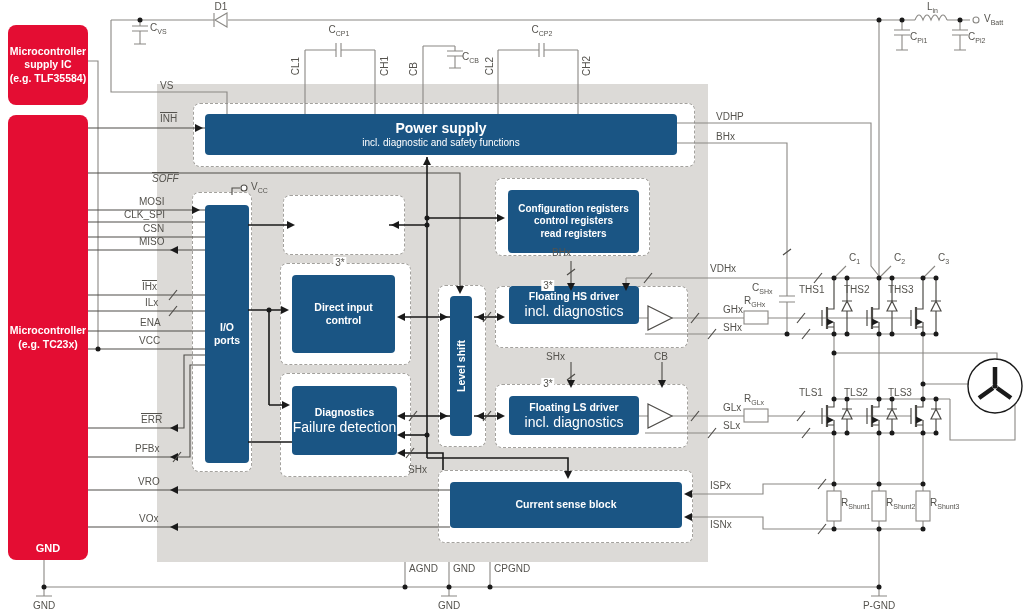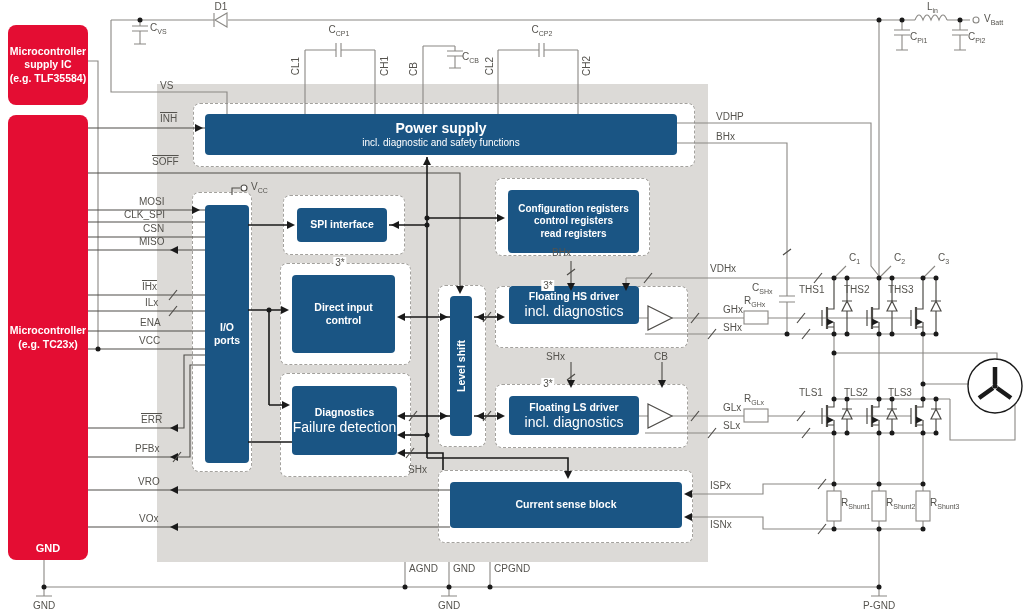--- a/index.html
+++ b/index.html
@@ -65,23 +65,20 @@
     <div class="t2">incl. diagnostic and safety functions</div>
   </div>
 
   <div class="db" style="left:192px;top:192px;width:60px;height:280px;"></div>
   <div class="bb" style="left:205px;top:205px;width:44px;height:258px;">
     <div class="t1">I/O
 ports</div>
   </div>
 
   <div class="db" style="left:283px;top:195px;width:122px;height:60px;"></div>
-  <div class="bb" style="left:297px;top:208px;width:90px;height:34px;">
-    <div class="t1">SPI interface</div>
-  </div>
 
   <div class="db" style="left:280px;top:263px;width:131px;height:102px;"></div>
   <div class="bb" style="left:292px;top:275px;width:103px;height:78px;">
     <div class="t1">Direct input
 control</div>
   </div>
 
   <div class="db" style="left:280px;top:373px;width:131px;height:104px;"></div>
   <div class="bb" style="left:292px;top:386px;width:105px;height:69px;">
     <div class="t1">Diagnostics</div>
@@ -288,21 +285,21 @@
       <span class="wl" style="left: 968px; top: 31px;"><span>C</span><sub>Pi2</sub></span>
       <span class="wl ctr" style="left: 339px; top: 24px;"><span>C</span><sub>CP1</sub></span>
       <span class="wl" style="left: 462px; top: 51px;"><span>C</span><sub>CB</sub></span>
       <span class="wl ctr" style="left: 542px; top: 24px;"><span>C</span><sub>CP2</sub></span>
       <span class="wl rot" style="left: 295px; top: 66px;">CL1</span>
       <span class="wl rot" style="left: 384px; top: 66px;">CH1</span>
       <span class="wl rot" style="left: 413px; top: 69px;">CB</span>
       <span class="wl rot" style="left: 489px; top: 66px;">CL2</span>
       <span class="wl rot" style="left: 586px; top: 66px;">CH2</span>
       <span class="wl ov" style="left: 160px; top: 113px;">INH</span>
-      <span class="wl ov" style="left: 152px; top: 156px;">SOFF</span>
+      <span class="wl ov" style="left: 152px; top: 173px; font-style: italic;">SOFF</span>
       <span class="wl" style="left: 139px; top: 196px;">MOSI</span>
       <span class="wl" style="left: 124px; top: 209px;">CLK_SPI</span>
       <span class="wl" style="left: 143px; top: 223px;">CSN</span>
       <span class="wl" style="left: 139px; top: 236px;">MISO</span>
       <span class="wl ov" style="left: 142px; top: 281px;">IHx</span>
       <span class="wl" style="left: 145px; top: 297px;">ILx</span>
       <span class="wl" style="left: 140px; top: 317px;">ENA</span>
       <span class="wl" style="left: 139px; top: 335px;">VCC</span>
       <span class="wl ov" style="left: 141px; top: 414px;">ERR</span>
       <span class="wl" style="left: 135px; top: 443px;">PFBx</span>

